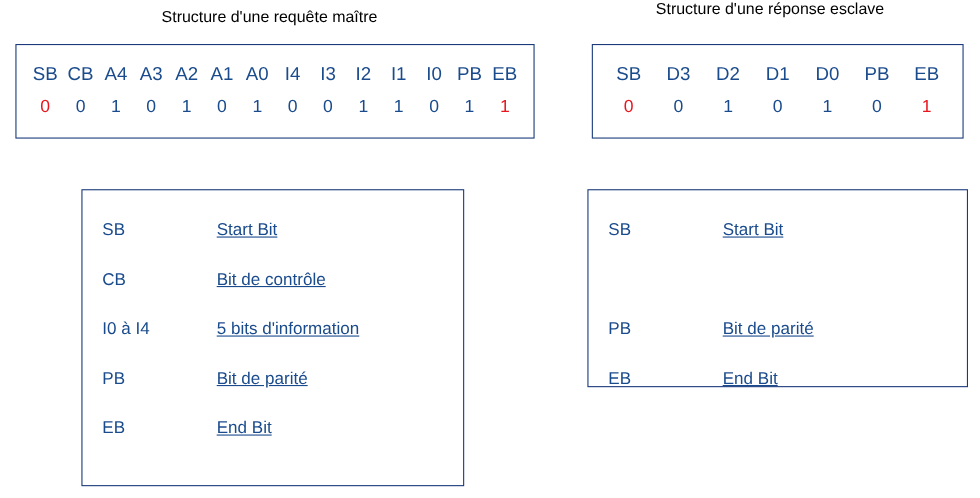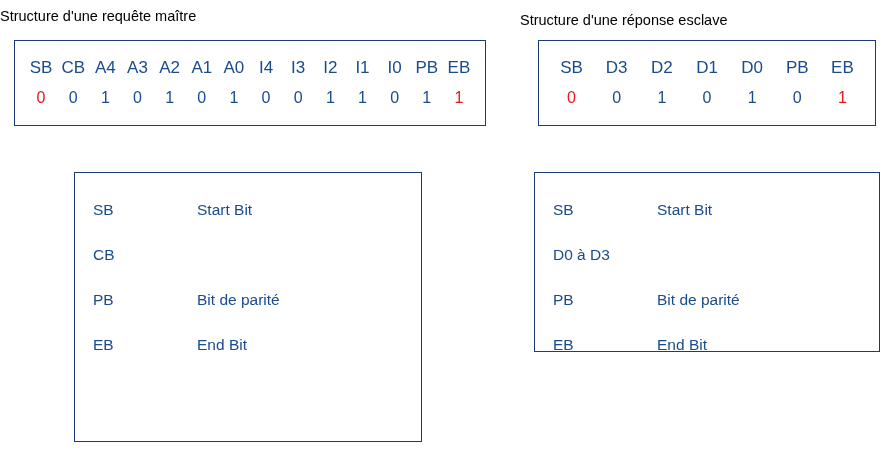--- a/index.html
+++ b/index.html
@@ -12,24 +12,25 @@
     height: 453px;
     position: relative;
     font-family: "Liberation Sans", sans-serif;
     color: #1a4b8c;
     overflow: hidden;
   }
   .title {
     position: absolute;
     font-size: 14.5px;
     color: #000000;
+    text-align: center;
     white-space: nowrap;
   }
   #title-master { left: 0px; top: 8px; width: 490px; }
-  #title-slave  { left: 520px; top: 12px; width: 360px; }
+  #title-slave  { left: 520px; top: 1px; width: 360px; }
 
   .frame-box {
     position: absolute;
     border: 1.5px solid #1a3a7a;
     box-sizing: border-box;
     display: flex;
     flex-direction: column;
     justify-content: center;
   }
   #frame-master { left: 14px; top: 40px; width: 472px; height: 86px; }
@@ -74,20 +75,21 @@
   .legend-abbr {
     width: 104px;
     font-size: 15.5px;
     color: #1a4b8c;
     white-space: nowrap;
   }
   .legend-desc {
     font-size: 15.5px;
     color: #1a4b8c;
     white-space: nowrap;
+    text-decoration: underline;
   }
 </style>
 </head>
 <body>
 
 <div class="title" id="title-master">Structure d'une requête maître</div>
 <div class="title" id="title-slave">Structure d'une réponse esclave</div>
 
 <div class="frame-box" id="frame-master">
   <div class="frame-row labels" id="master-labels">
@@ -145,37 +147,41 @@
     </div>
 </div>
 
 <div class="legend-box" id="legend-master">
     <div class="legend-row">
       <div class="legend-abbr">SB</div>
       <div class="legend-desc">Start Bit</div>
     </div>
     <div class="legend-row">
       <div class="legend-abbr">CB</div>
+      <div class="legend-desc">Bit de contrôle</div>
+    </div>
+    <div class="legend-row">
+      <div class="legend-abbr">I0 à I4</div>
+      <div class="legend-desc">5 bits d'information</div>
     </div>
     <div class="legend-row">
       <div class="legend-abbr">PB</div>
       <div class="legend-desc">Bit de parité</div>
     </div>
     <div class="legend-row">
       <div class="legend-abbr">EB</div>
       <div class="legend-desc">End Bit</div>
     </div>
   </div>
 <div class="legend-box" id="legend-slave">
     <div class="legend-row">
       <div class="legend-abbr">SB</div>
       <div class="legend-desc">Start Bit</div>
     </div>
     <div class="legend-row">
-      <div class="legend-abbr">D0 à D3</div>
     </div>
     <div class="legend-row">
       <div class="legend-abbr">PB</div>
       <div class="legend-desc">Bit de parité</div>
     </div>
     <div class="legend-row">
       <div class="legend-abbr">EB</div>
       <div class="legend-desc">End Bit</div>
     </div>
   </div>

